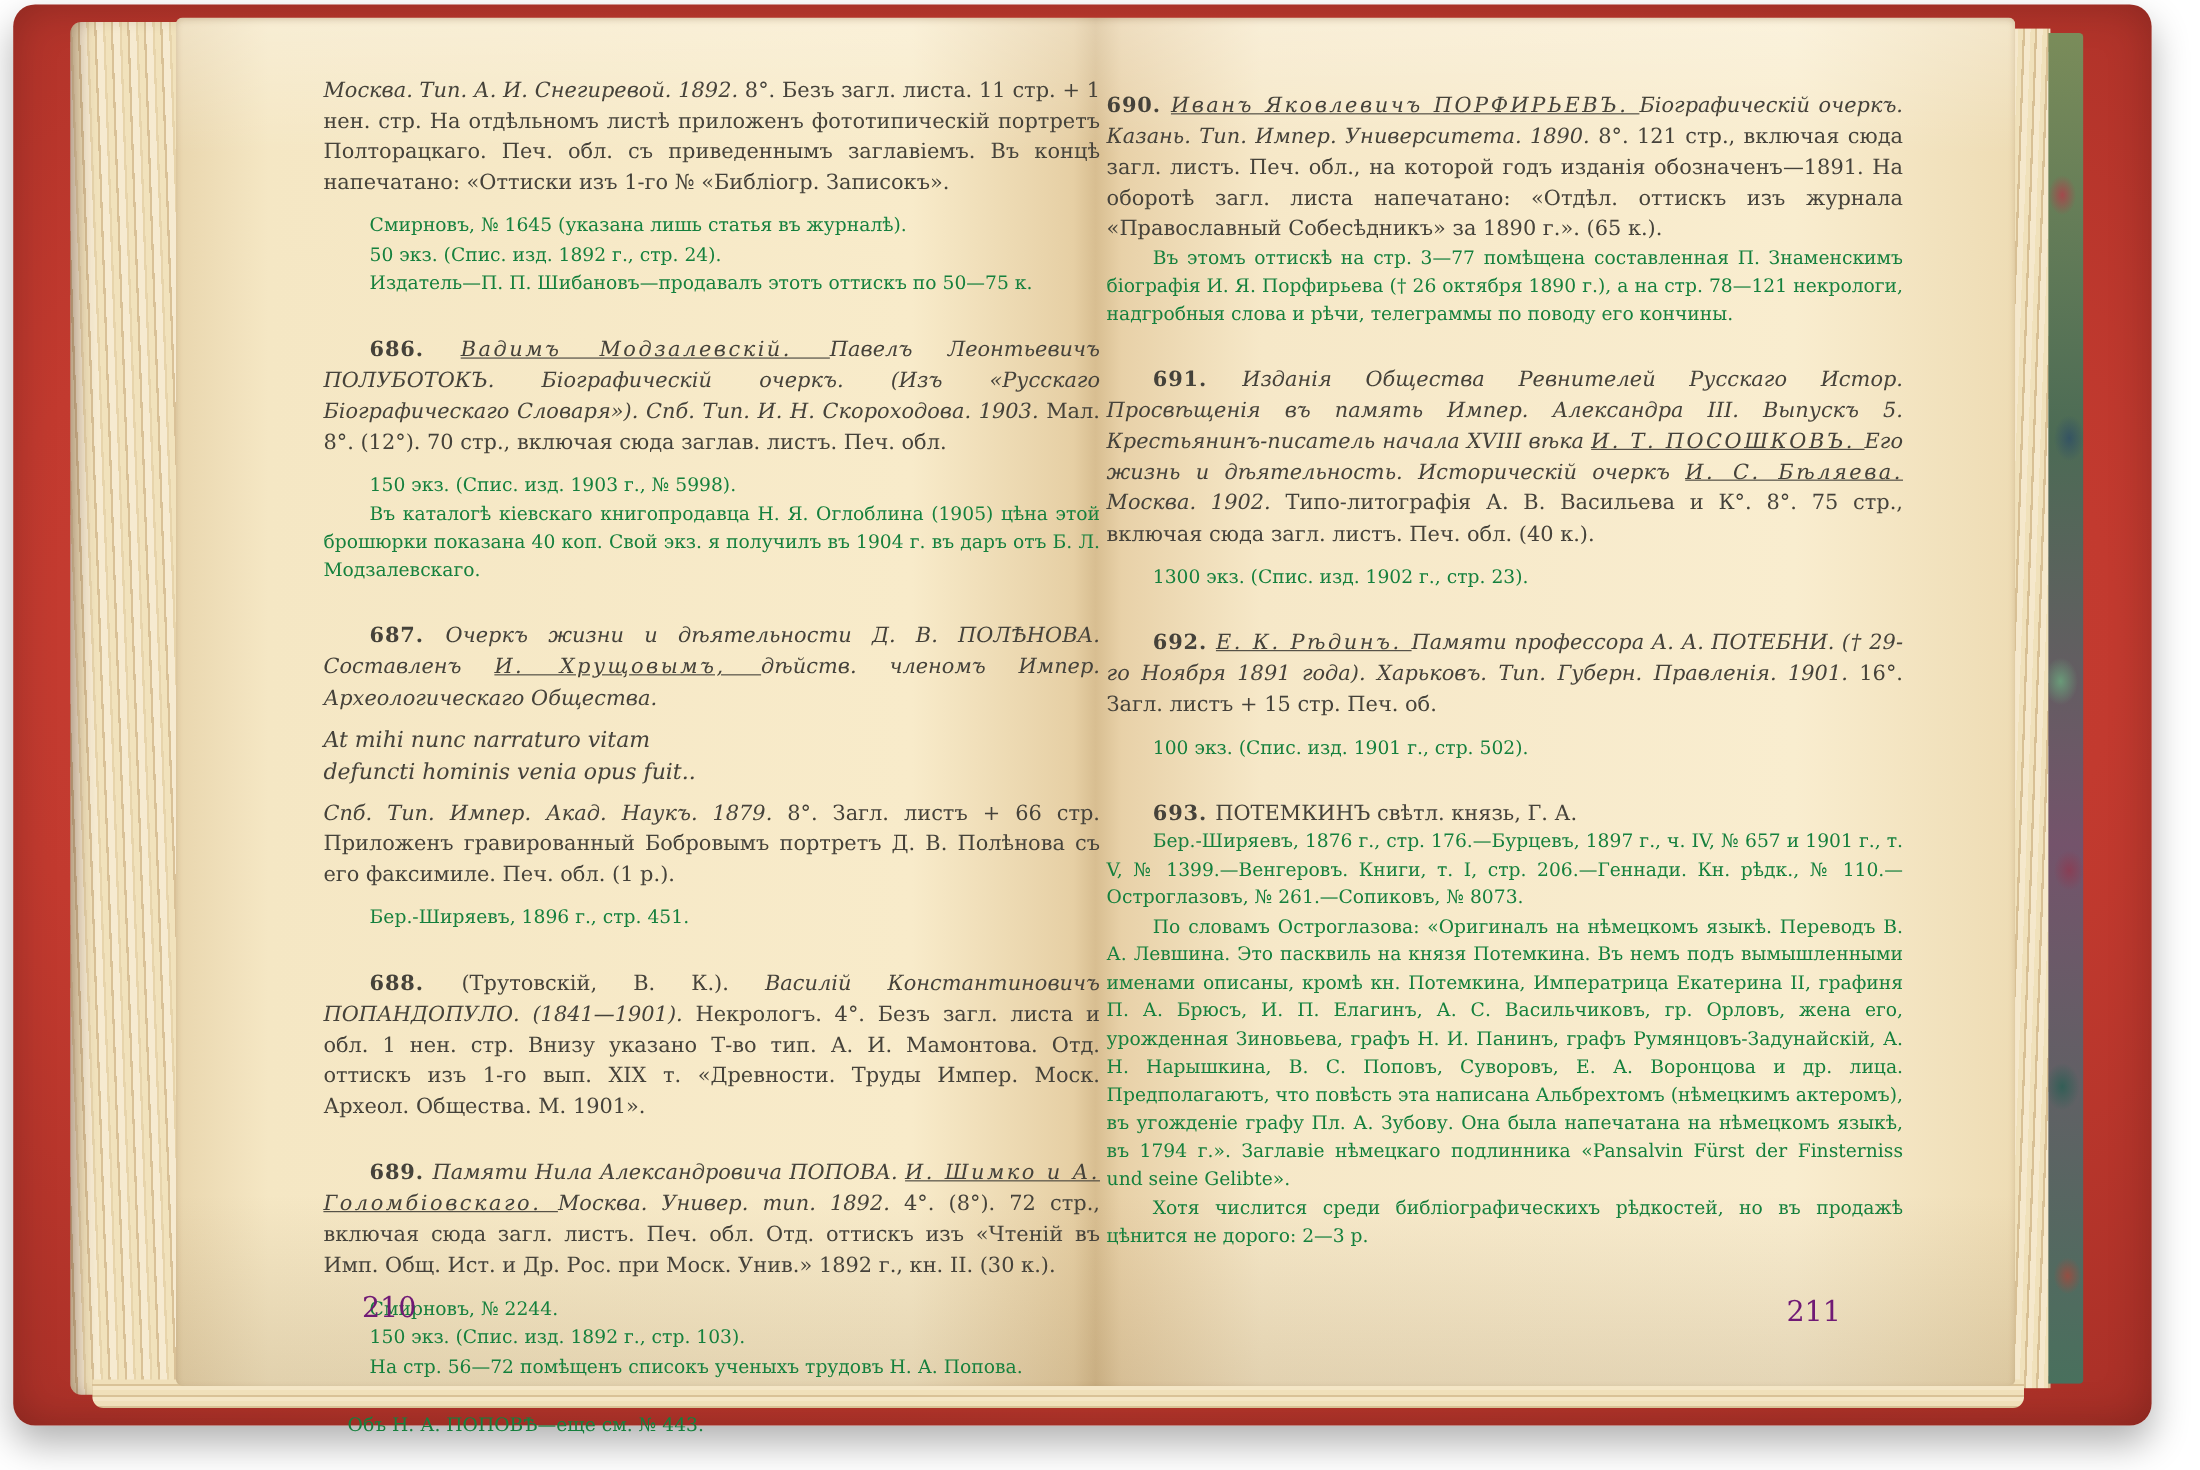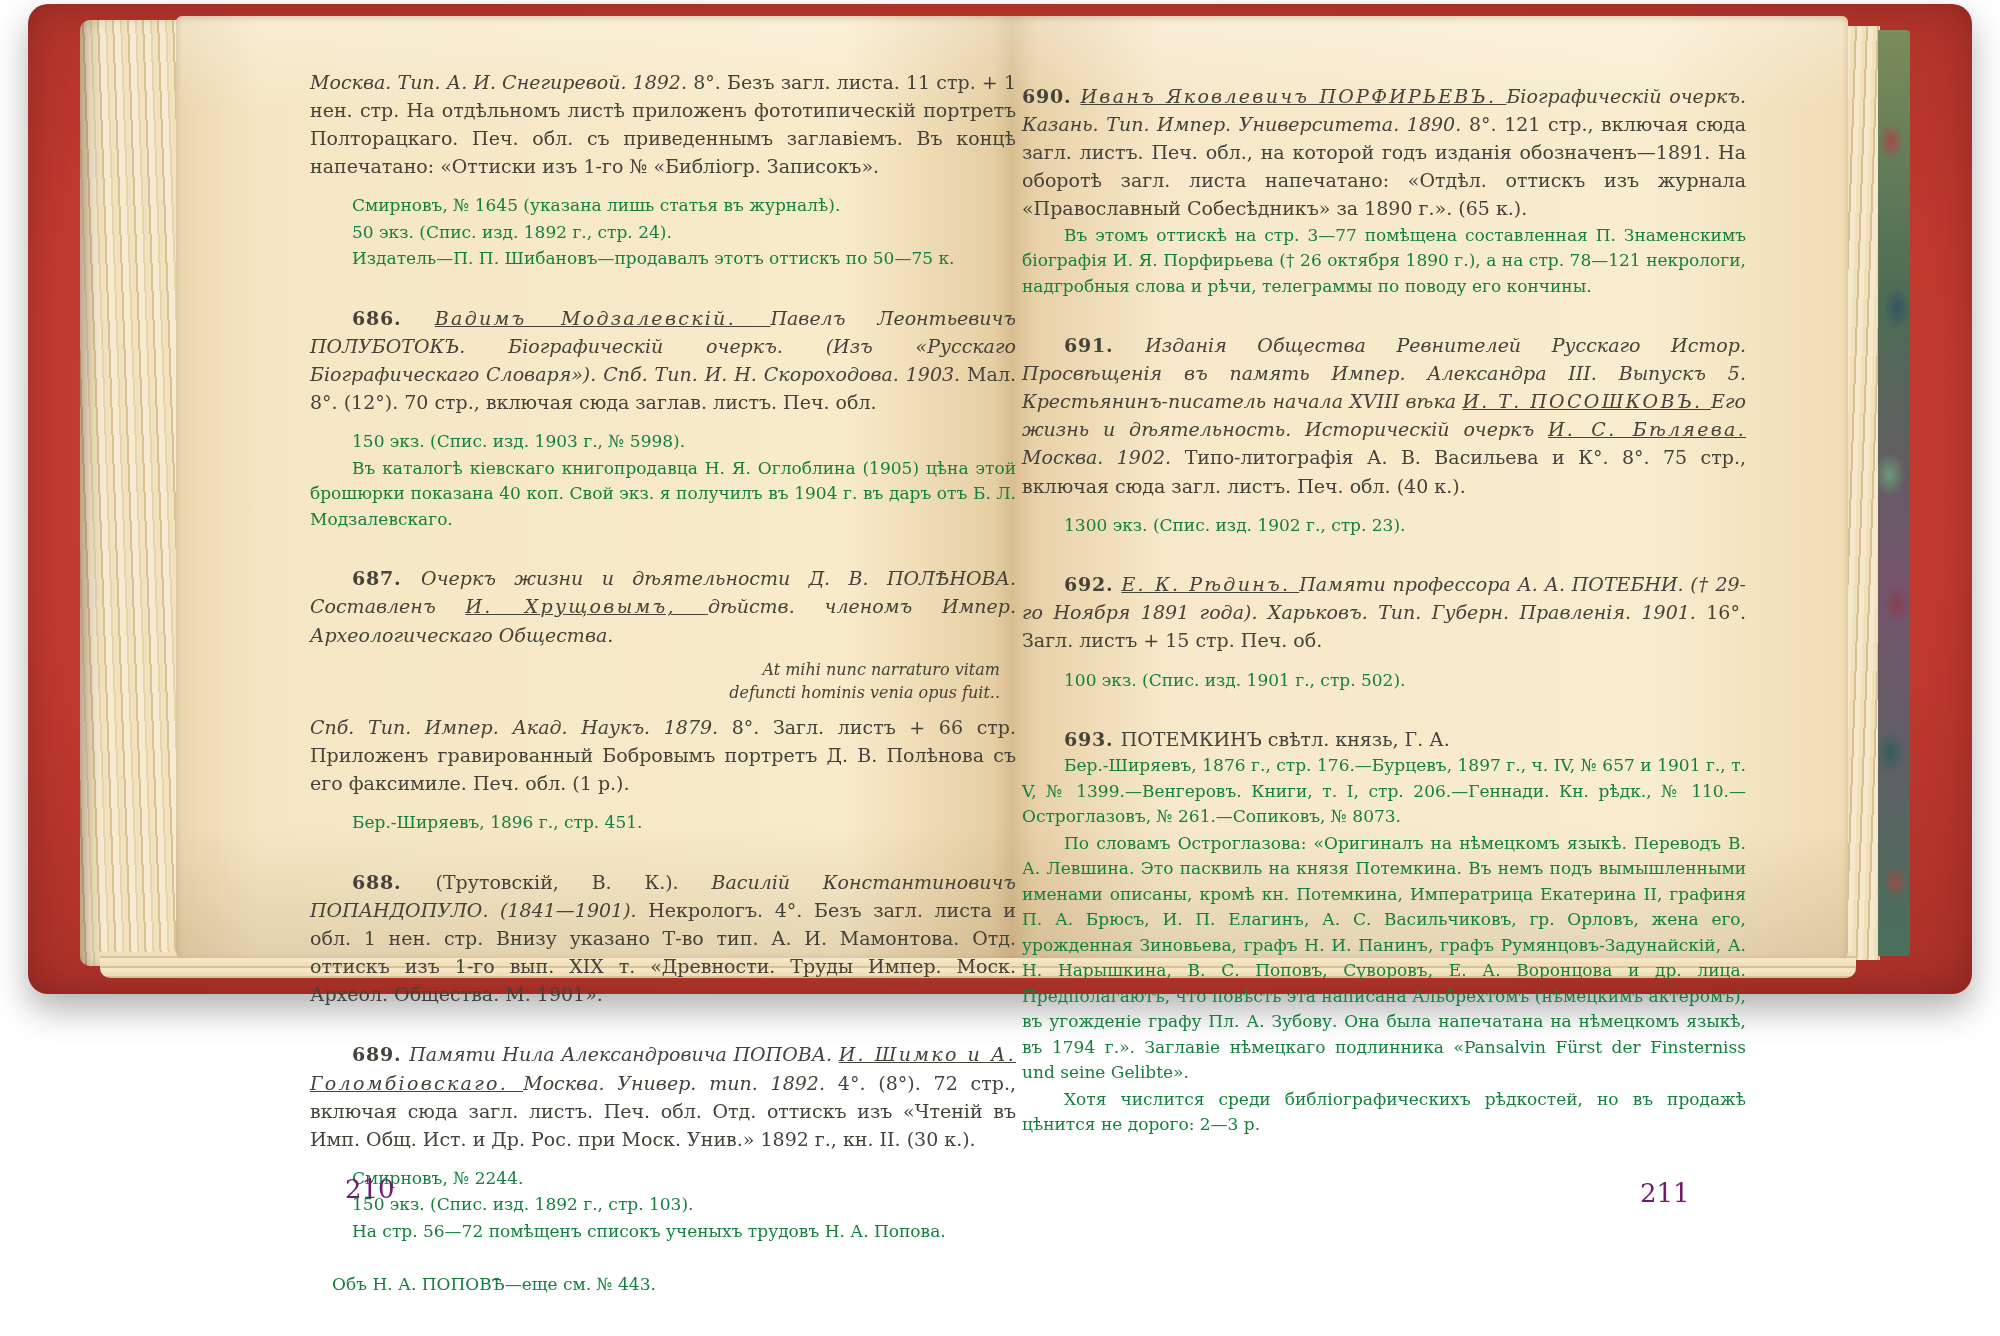--- a/index.html
+++ b/index.html
@@ -2,21 +2,21 @@
 <html><head>
 <meta charset="utf-8">
 <style>
   html,body{margin:0;padding:0;}
   body{
     width:2000px;height:1336px;position:relative;overflow:hidden;
     background:#ffffff;
     font-family:"DejaVu Serif", serif;
   }
   .book{
-    position:absolute;left:28px;top:4px;width:1944px;height:990px;
+    position:absolute;left:12px;top:4px;width:1944px;height:1292px;
   }
   .cover{
     position:absolute;inset:0;border-radius:20px;
     background:
       radial-gradient(120% 95% at 48% 45%, #d0453a 0%, #c23a2f 42%, #ac3128 68%, #92281f 86%, #7c201a 100%);
     box-shadow:0 16px 34px rgba(0,0,0,.30), inset 0 0 40px rgba(0,0,0,.22);
   }
   .edge-left{
     position:absolute;left:52px;top:16px;bottom:28px;width:122px;
     border-radius:10px 0 0 10px;
@@ -67,21 +67,21 @@
   .entry + .para{margin-top:7px;}
   .note,.notepara,.notesep{font-size:17px;line-height:1.5;color:#15803d;}
   .note{margin-left:42px;text-align:left;}
   .notepara{text-indent:42px;}
   .cont + .note,.entry + .note,.para + .note,.notepara + .note{margin-top:13px;}
   .note + .note{margin-top:1px;}
   .note + .notepara{margin-top:1px;}
   .para + .notepara{margin-top:13px;}
   .notepara + .notepara{margin-top:1px;}
   .notesep{margin-top:28px;margin-left:22px;text-align:left;}
-  .epi{font-style:italic;font-size:16px;line-height:1.45;text-align:right;padding-right:16px;}
+  .epi{font-style:italic;font-size:20px;line-height:1.45;text-align:left;padding-right:16px;}
   .entry + .epi{margin-top:9px;}
   .epi + .cont{margin-top:9px;}
   .s-i{font-style:italic;}
   .s-isp{font-style:italic;letter-spacing:.12em;text-decoration:underline;}
   .s-num{font-weight:700;letter-spacing:.04em;}
   .pagenum{
     position:absolute;color:#701a75;font-size:26px;
   }
   #pagenum-left{left:317px;top:1170px;}
   #pagenum-right{left:1612px;top:1174px;}

